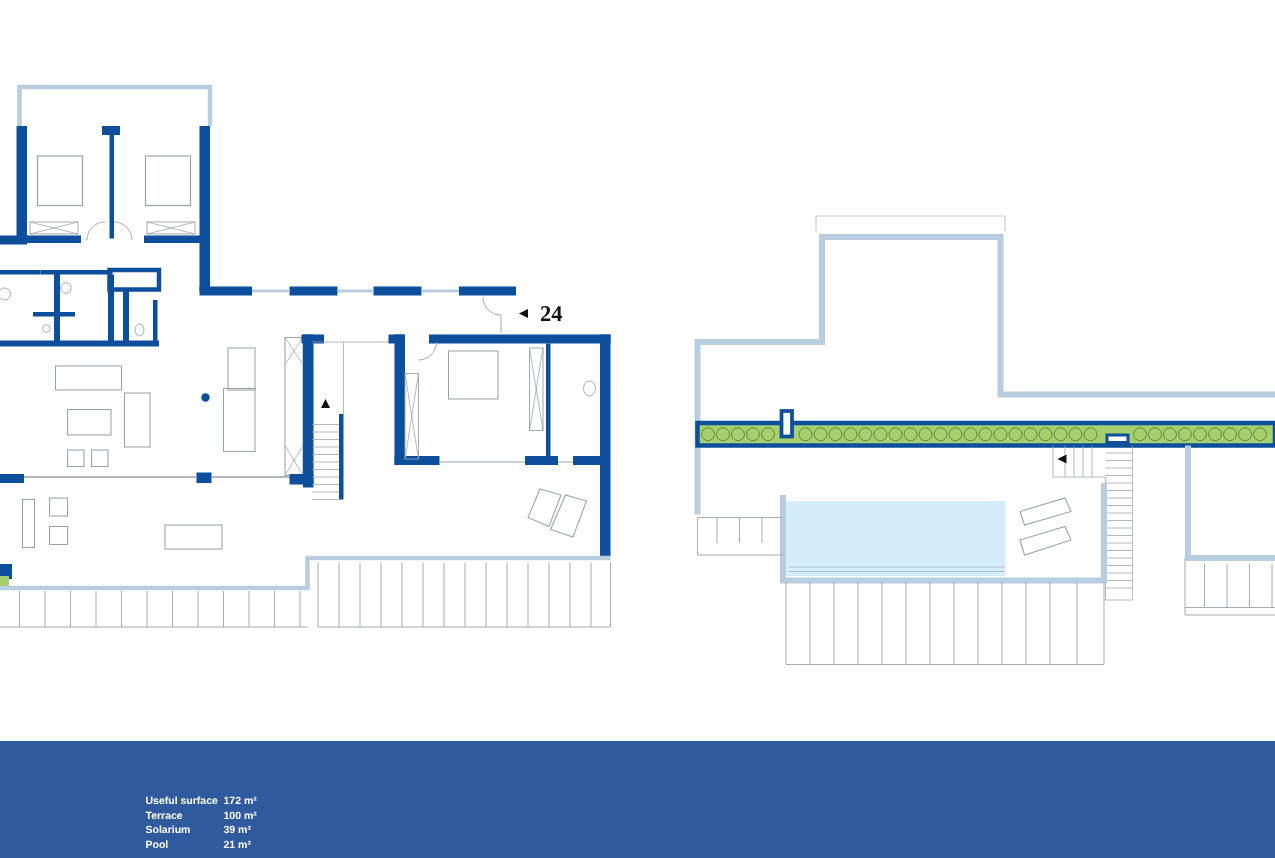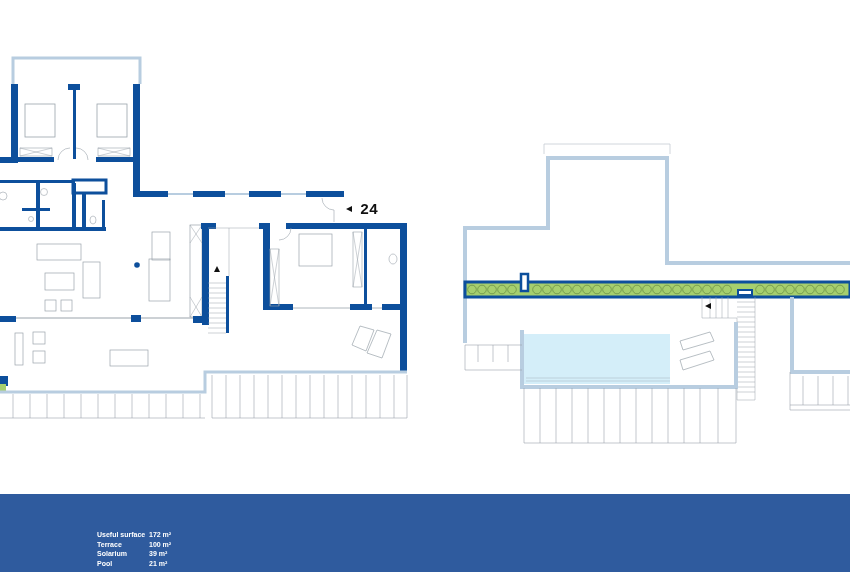--- a/index.html
+++ b/index.html
@@ -3,21 +3,21 @@
 <meta charset="utf-8">
 <style>
   html, body { margin:0; padding:0; }
   body { width:850px; height:572px; background:#ffffff; position:relative; overflow:hidden; font-family:"Liberation Sans", sans-serif; }
   #plans { position:absolute; left:0; top:0; width:850px; height:494px; }
   .info-panel { position:absolute; left:0; top:494px; width:850px; height:78px; background:var(--panel); }
   .area-table { position:absolute; left:97px; top:530px; font-family:"Liberation Sans", sans-serif; font-size:7px; line-height:9.5px; color:#ffffff; font-weight:bold; }
   .area-row { display:flex; }
   .area-label { width:52px; }
   .area-value { width:30px; }
-  .unit-label { position:absolute; left:360px; top:202px; font-size:15px; font-weight:bold; color:#111; font-family:Liberation Mono, monospace; }
+  .unit-label { position:absolute; left:360px; top:202px; font-size:15px; font-weight:bold; color:#111; font-family:Liberation Serif, serif; }
   .entry-arrow { position:absolute; left:346px; top:206px; width:0; height:0; border-top:3.5px solid transparent; border-bottom:3.5px solid transparent; border-right:6px solid #111; }
 </style>
 </head>
 <body>
 
 <svg id="plans" viewBox="0 0 850 494" xmlns="http://www.w3.org/2000/svg">
 
   <g fill="none">
 
     <path d="M13 84 V58 H140 V84" stroke="#b8cde0" stroke-width="3"></path>

